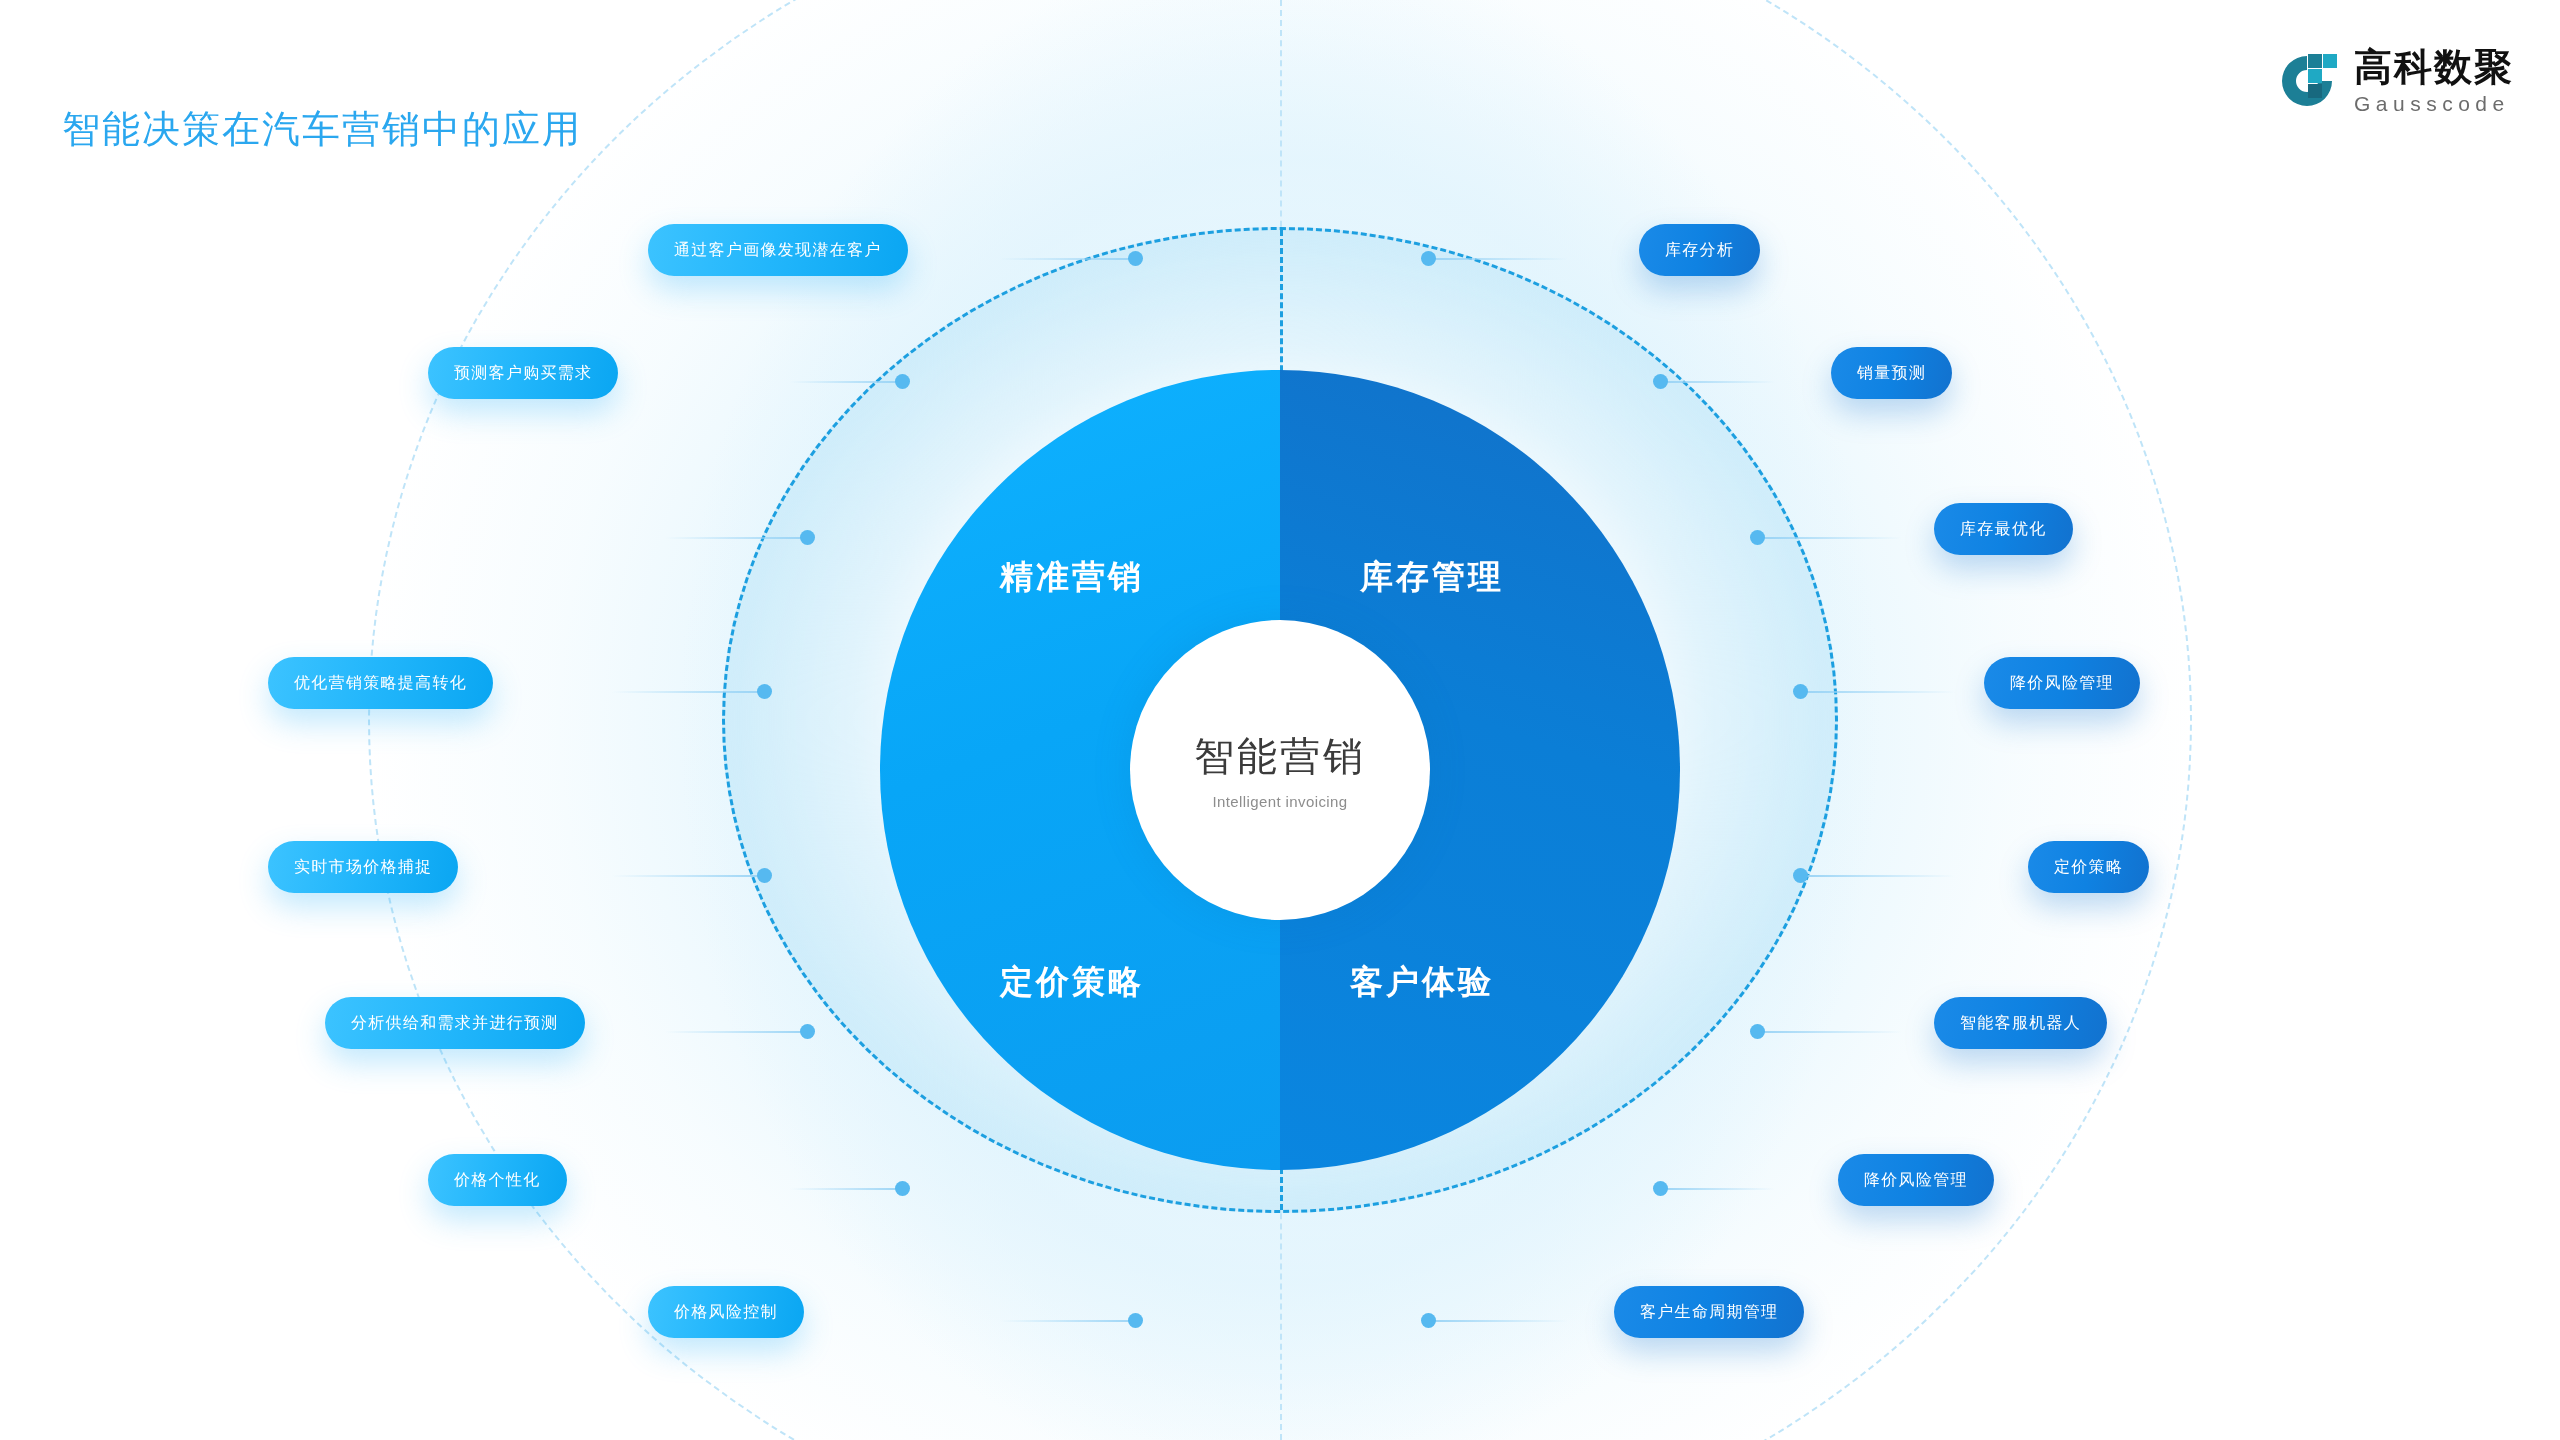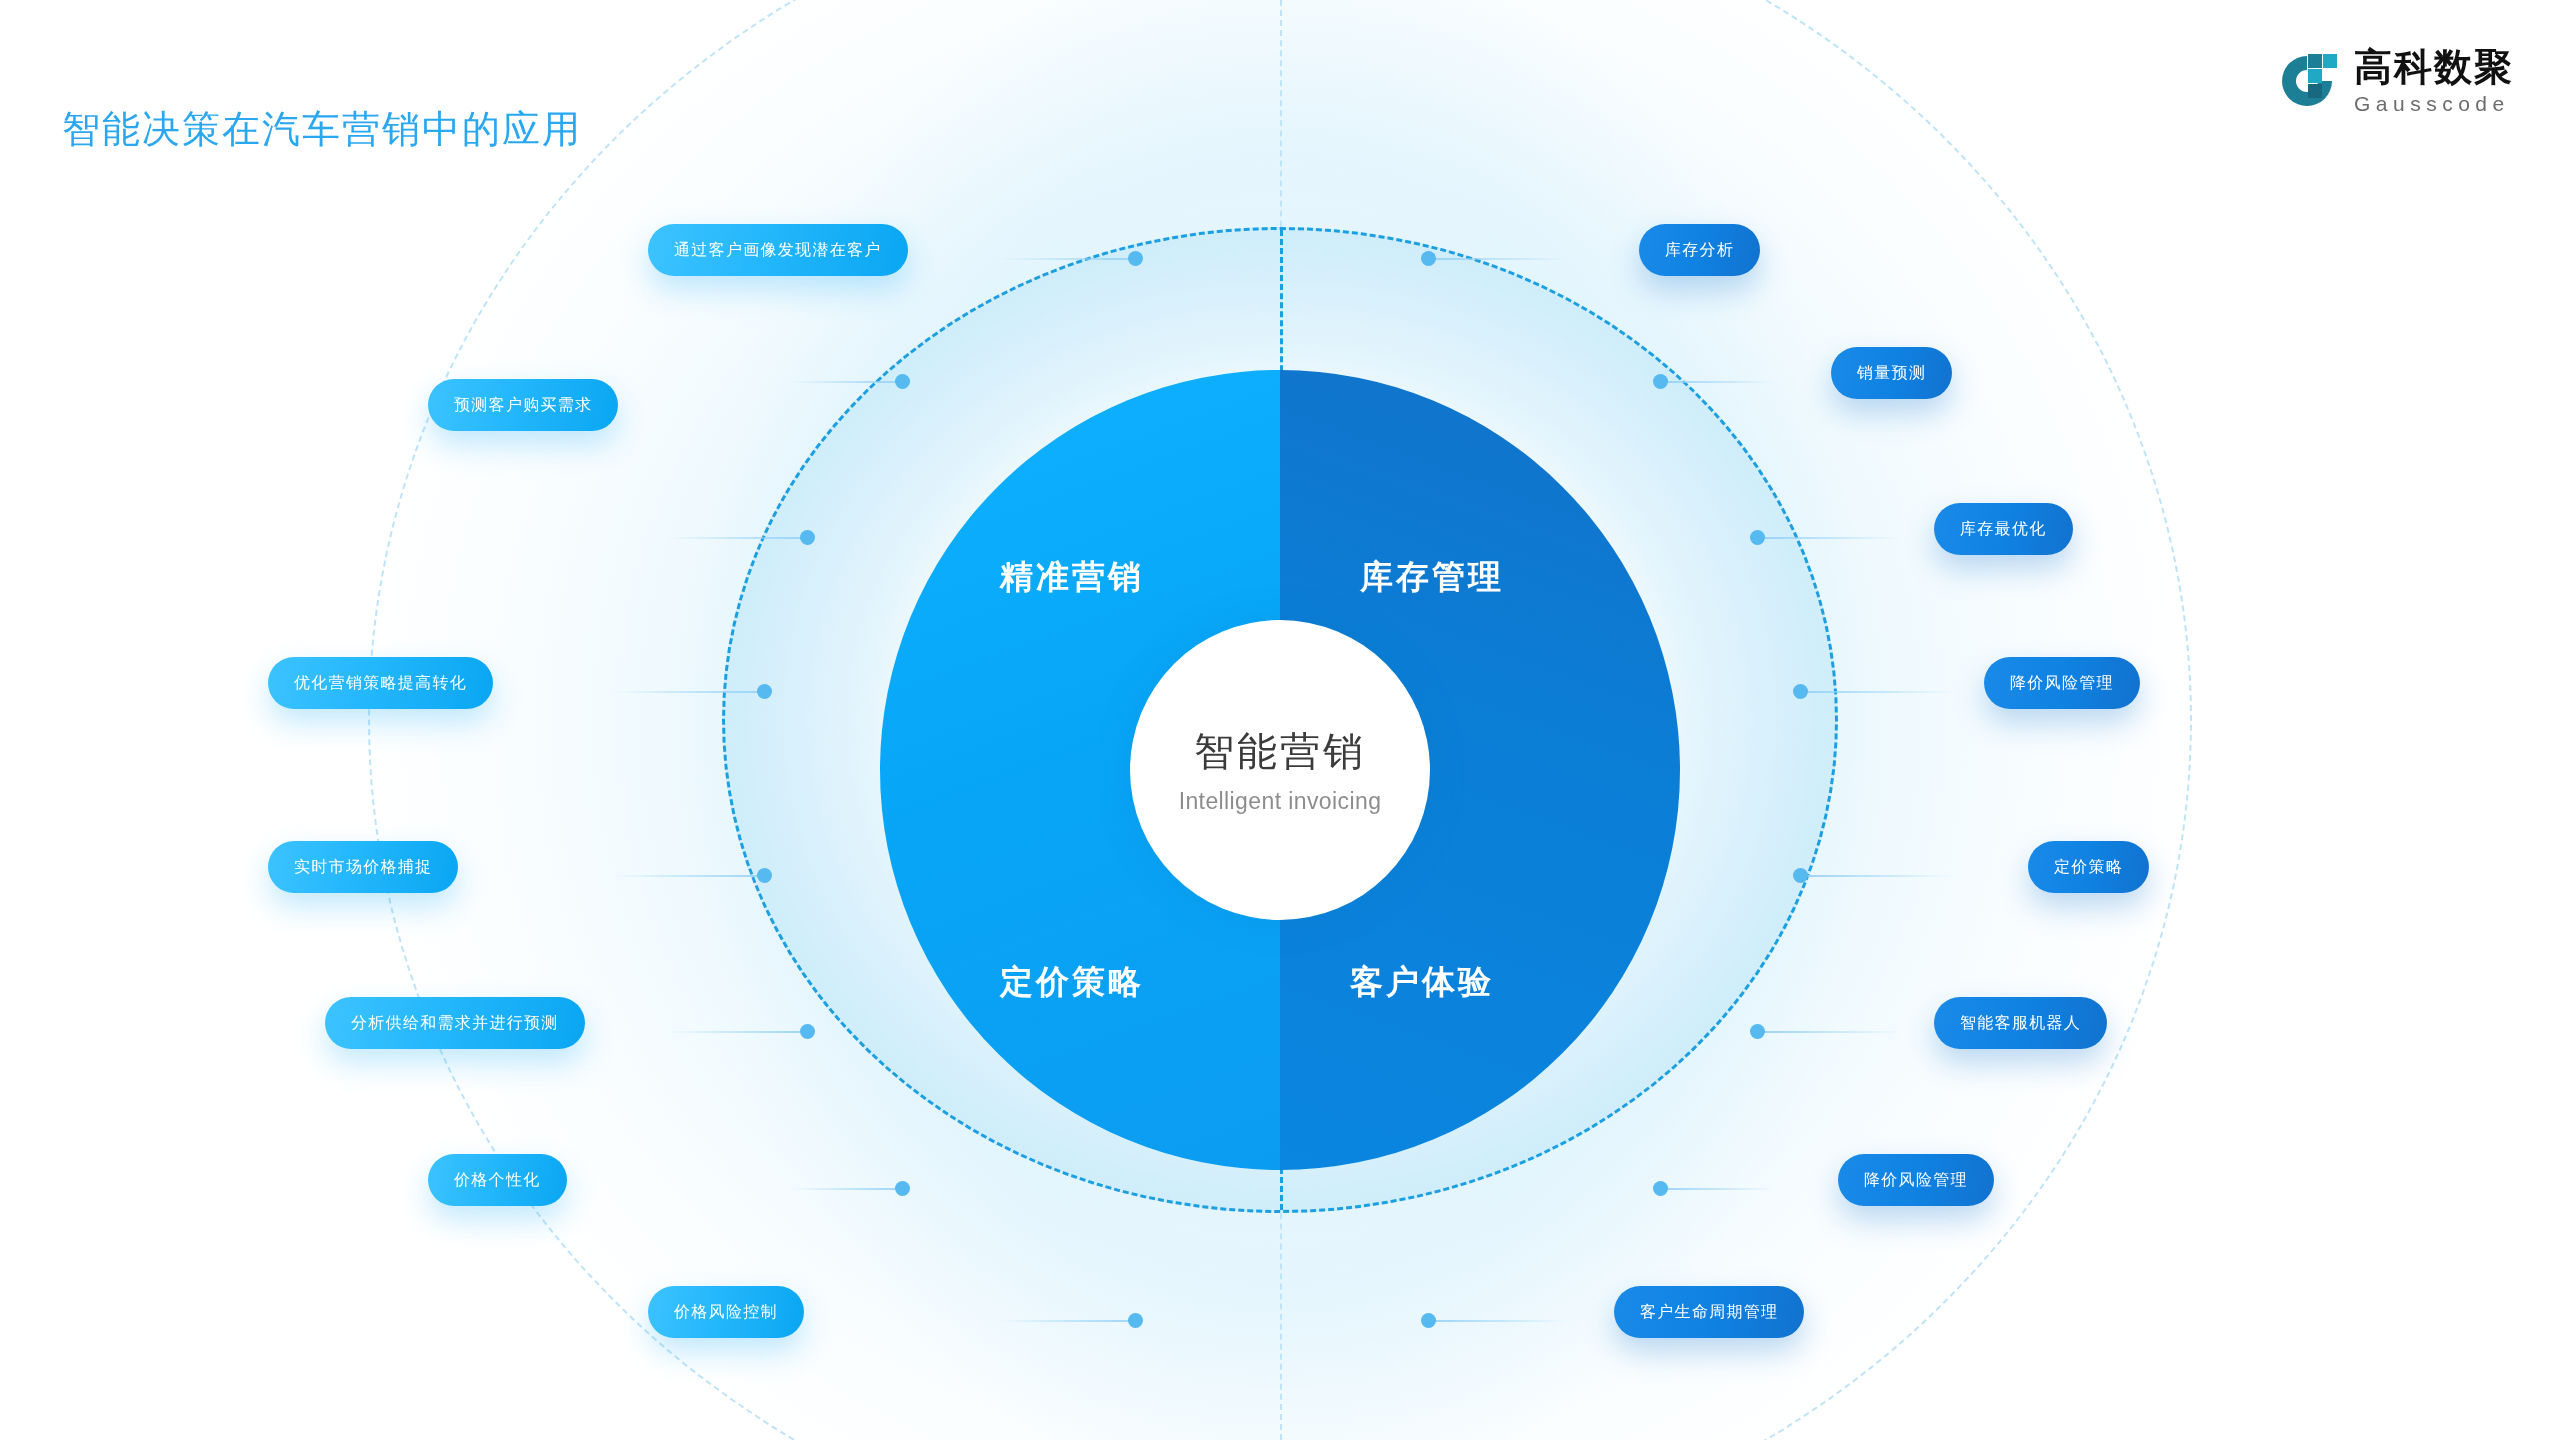--- a/index.html
+++ b/index.html
@@ -51,21 +51,21 @@
   .donut-half{position:absolute;top:0;width:400px;height:800px;}
   .donut-left{left:0;border-radius:400px 0 0 400px;
     background:linear-gradient(160deg,#0fb2ff 0%,#08a6f7 45%,#0b9cf0 100%);}
   .donut-right{left:400px;border-radius:0 400px 400px 0;
     background:linear-gradient(200deg,#1271c9 0%,#0b7ed6 45%,#0a86e0 100%);}
   .donut-hole{position:absolute;left:50%;top:50%;transform:translate(-50%,-50%);
     width:300px;height:300px;border-radius:50%;background:#ffffff;
     display:flex;flex-direction:column;align-items:center;justify-content:center;
     box-shadow:0 0 38px rgba(8,110,180,.16);}
   .hole-cn{font-size:40px;color:#3b3b3b;letter-spacing:3px;line-height:1.25;font-weight:400;}
-  .hole-en{font-size:23px;color:#8d8d8d;letter-spacing:.4px;margin-top:12px;text-align:center;}
+  .hole-en{font-size:15px;color:#8d8d8d;letter-spacing:.4px;margin-top:12px;text-align:center;}
 
   .quad-label{position:absolute;color:#fff;font-size:33px;letter-spacing:3px;white-space:nowrap;font-weight:bold;}
   .q-tl{left:120px;top:185px;}
   .q-tr{left:480px;top:185px;}
   .q-bl{left:120px;top:590px;}
   .q-br{left:470px;top:590px;}
 
   
   .pill{position:absolute;height:52px;line-height:52px;border-radius:26px;color:#fff;
     font-size:16px;letter-spacing:1.3px;text-align:center;white-space:nowrap;padding:0 26px;}
@@ -179,21 +179,21 @@
     <div class="quad-label q-bl">定价策略</div>
     <div class="quad-label q-br">客户体验</div>
 
     <div class="donut-hole">
       <div class="hole-cn">智能营销</div>
       <div class="hole-en">Intelligent invoicing</div>
     </div>
   </div>
 
   <div class="pill left" style="left:648px;top:224px;">通过客户画像发现潜在客户</div>
-  <div class="pill left" style="left:428px;top:347px;margin-top:32px;">预测客户购买需求</div>
+  <div class="pill left" style="left:428px;top:347px;">预测客户购买需求</div>
   <div class="pill left" style="left:268px;top:657px;">优化营销策略提高转化</div>
   <div class="pill left" style="left:268px;top:841px;">实时市场价格捕捉</div>
   <div class="pill left" style="left:325px;top:997px;">分析供给和需求并进行预测</div>
   <div class="pill left" style="left:428px;top:1154px;">价格个性化</div>
   <div class="pill left" style="left:648px;top:1286px;">价格风险控制</div>
 
   <div class="pill right" style="left:1639px;top:224px;">库存分析</div>
   <div class="pill right" style="left:1831px;top:347px;">销量预测</div>
   <div class="pill right" style="left:1934px;top:503px;text-align:right;">库存最优化</div>
   <div class="pill right" style="left:1984px;top:657px;">降价风险管理</div>

